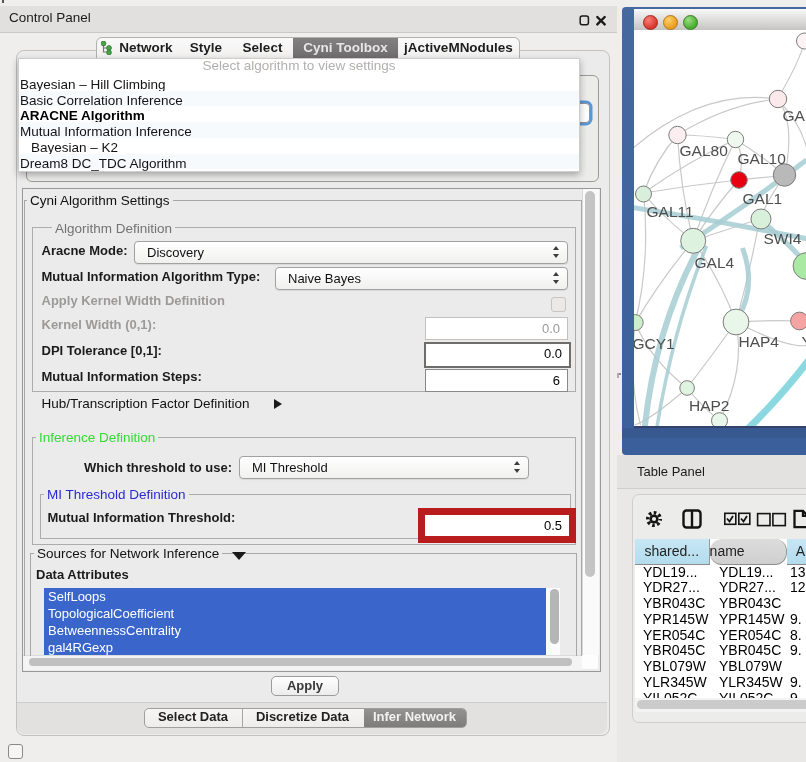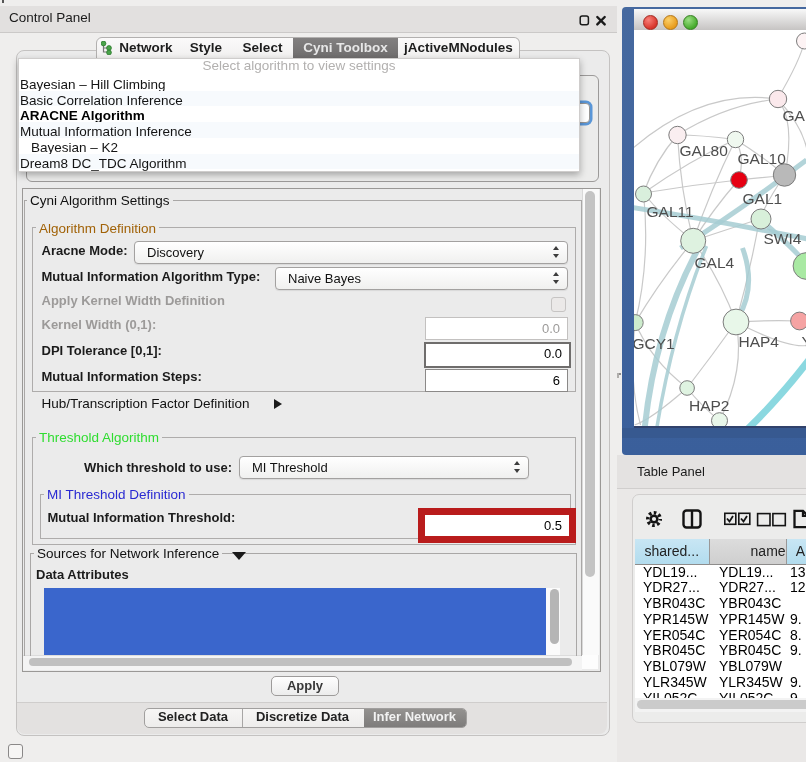--- a/index.html
+++ b/index.html
@@ -55,21 +55,21 @@
 <div class="a" style="left:584.5px;top:191px;width:10px;height:386px;background:#c4c4c4;border-radius:5px;"></div>
 
 <div class="a" style="left:23px;top:655px;width:559px;height:14px;background:#f4f4f4;border-top:1px solid #dcdcdc;"></div>
 <div class="a" style="left:29px;top:658px;width:543px;height:8px;background:#c0c0c0;border-radius:4px;"></div>
 <div class="a" style="left:582px;top:655px;width:16px;height:14px;background:#fdfdfd;"></div>
 
 <div class="grp" style="left:23.5px;top:199.5px;width:556px;height:455px;border-color:#a9a7a6;border-bottom:none;"></div>
 <div class="gt" style="left:27px;top:193px;">Cyni Algorithm Settings</div>
 
 <div class="grp" style="left:31.5px;top:227px;width:542px;height:163px;border-color:#aeacab;"></div>
-<div class="gt" style="left:36px;top:221px;color:#a16207;">Algorithm Definition</div>
+<div class="gt" style="left:52px;top:221px;color:#737373;">Algorithm Definition</div>
 <div class="lbl" style="left:41.5px;top:243px;">Aracne Mode:</div>
 <div class="combo" style="left:134px;top:241px;width:432px;height:21px;">
     <span class="tx">Discovery</span>
     <span class="carr"></span>
   </div>
 <div class="lbl" style="left:41.5px;top:269px;">Mutual Information Algorithm Type:</div>
 <div class="combo" style="left:275px;top:267px;width:291px;height:21px;">
     <span class="tx">Naive Bayes</span>
     <span class="carr"></span>
   </div>
@@ -84,41 +84,42 @@
     <span style="top:2px;">0.0</span>
   </div>
 <div class="lbl" style="left:41.5px;top:369px;">Mutual Information Steps:</div>
 <div class="fld" style="left:425px;top:368.5px;width:141px;height:21px;border:1px solid #8b8988;">
     <span>6</span>
   </div>
 <div class="a" style="left:41.5px;top:395.5px;font-size:13.5px;color:#111;white-space:nowrap;">Hub/Transcription Factor Definition</div>
 <div class="a" style="left:274px;top:399px;width:0;height:0;border-top:5.5px solid transparent;border-bottom:5.5px solid transparent;border-left:8px solid #1a1a1a;"></div>
 
 <div class="grp" style="left:32px;top:436.5px;width:542px;height:106px;border-color:#aeacab;"></div>
-<div class="gt" style="left:36px;top:430px;color:#2fdd30;">Threshold Algorithm</div>
+<div class="gt" style="left:36px;top:430px;color:#2fdd30;">Inference Definition</div>
 <div class="lbl" style="right:calc(806px - 232px);top:459.5px;">Which threshold to use:</div>
 <div class="combo" style="left:239px;top:455.5px;width:288px;height:21px;">
     <span class="tx">MI Threshold</span>
     <span class="carr"></span>
   </div>
 
 <div class="grp" style="left:39.5px;top:493.5px;width:529px;height:43px;border-color:#aeacab;"></div>
 <div class="gt" style="left:44px;top:487px;color:#2a2ad2;">MI Threshold Definition</div>
 <div class="lbl" style="left:47.5px;top:510px;">Mutual Information Threshold:</div>
 <div class="fld" style="left:418px;top:507.5px;width:144px;height:21px;border:7px solid #b91c1c;">
     <span>0.5</span>
   </div>
 
 <div class="grp" style="left:29.5px;top:552.5px;width:545px;height:102px;border-color:#a9a7a6;border-bottom:none;"></div>
 <div class="gt" style="left:34px;top:546px;">Sources for Network Inference</div>
 <div class="a" style="left:232px;top:551.5px;width:0;height:0;border-left:7px solid transparent;border-right:7px solid transparent;border-top:8px solid #1a1a1a;"></div>
 <div class="lbl" style="left:36px;top:567px;">Data Attributes</div>
 
 <div class="a" style="left:44px;top:587.5px;width:516px;height:67.5px;background:#fff;overflow:hidden;">
   <div class="a" style="left:0;top:0.5px;width:501.5px;height:67px;background:#3a66cc;"></div>
+  <div class="a" style="left:4px;top:0.5px;font-size:13px;color:#fff;line-height:17px;white-space:nowrap;">SelfLoops<br>TopologicalCoefficient<br>BetweennessCentrality<br>gal4RGexp</div>
   <div class="a" style="left:501.5px;top:0;width:14.5px;height:67.5px;background:#fbfbfb;"></div>
   <div class="a" style="left:505.5px;top:1.5px;width:9px;height:55px;background:#b5b5b5;border-radius:4.5px;"></div>
 </div>
 
 <div class="a" style="left:271px;top:676px;width:66px;height:18px;background:linear-gradient(#fefefe,#ececec);border:1px solid #9d9b9a;border-radius:5px;text-align:center;font:bold 13px 'Liberation Sans',sans-serif;line-height:17px;color:#383838;">Apply</div>
 
 <div class="a" style="left:17px;top:702px;width:590px;height:31px;background:#e3e1e0;border-top:1px solid #cfcdcc;border-radius:0 0 8px 8px;"></div>
 <div class="a" style="left:143.5px;top:707.5px;width:321px;height:18.5px;border:1px solid #a19f9e;border-radius:5px;background:linear-gradient(#f7f6f5,#eeedec);overflow:hidden;">
   <div class="a" style="left:0;top:0;width:97px;height:18.5px;text-align:center;font:bold 13px 'Liberation Sans',sans-serif;line-height:16.5px;color:#222;border-right:1px solid #a8a6a5;">Select Data</div>
   <div class="a" style="left:98px;top:0;width:120px;height:18.5px;text-align:center;font:bold 13px 'Liberation Sans',sans-serif;line-height:16.5px;color:#222;">Discretize Data</div>
@@ -241,20 +242,20 @@
     <path d="M83 9.5 l2.5 3 l3.5 -5.5" stroke-width="1.8"></path>
     <path d="M97 9.5 l2.5 3 l3.5 -5.5" stroke-width="1.8"></path>
     <rect x="113.6" y="4.6" width="12.4" height="12"></rect>
     <rect x="128.9" y="4.6" width="12.4" height="12"></rect>
   </g>
   <path d="M150.5 1.8 h8.5 l5 5 v11.4 h-13.5 z M159 1.8 v5 h5" fill="none" stroke="#141414" stroke-width="2.3"></path>
 </svg>
 
 <div class="a" style="left:635px;top:539px;width:171px;height:173px;background:#fff;overflow:hidden;">
   <div class="a" style="left:0;top:0;width:73.6px;height:24.5px;background:linear-gradient(#c8e6f4,#b2dcee);border-right:1px solid #9a9897;border-bottom:1px solid #8e8c8b;text-align:center;font-size:14px;color:#222;line-height:24px;">shared...</div>
-  <div class="a" style="left:74.6px;top:0;width:76px;height:24.5px;background:linear-gradient(#dcdcdc,#cfcfcf);border-right:1px solid #9a9897;border-bottom:1px solid #8e8c8b;text-align:right;font-size:14px;color:#222;line-height:24px;">name</div>
+  <div class="a" style="left:74.6px;top:0;width:76px;height:24.5px;background:linear-gradient(#dcdcdc,#cfcfcf);border-right:1px solid #9a9897;border-bottom:1px solid #8e8c8b;text-align:left;font-size:14px;color:#222;line-height:24px;border-radius:12px;">name</div>
   <div class="a" style="left:151.6px;top:0;width:20px;height:24.5px;background:linear-gradient(#c8e6f4,#b2dcee);border-bottom:1px solid #8e8c8b;text-align:center;font-size:14px;color:#222;line-height:24px;">&nbsp;&nbsp;A</div>
   <div class="a" style="left:8px;top:25.5px;font-size:14px;color:#000;line-height:15.75px;white-space:nowrap;">YDL19...<br>YDR27...<br>YBR043C<br>YPR145W<br>YER054C<br>YBR045C<br>YBL079W<br>YLR345W<br>YIL052C</div>
   <div class="a" style="left:84px;top:25.5px;font-size:14px;color:#000;line-height:15.75px;white-space:nowrap;">YDL19...<br>YDR27...<br>YBR043C<br>YPR145W<br>YER054C<br>YBR045C<br>YBL079W<br>YLR345W<br>YIL052C</div>
   <div class="a" style="left:155px;top:25.5px;font-size:14px;color:#000;line-height:15.75px;white-space:nowrap;">13<br>12<br>&nbsp;<br>9.<br>8.<br>9.<br>&nbsp;<br>9.<br>9.</div>
   <div class="a" style="left:0;top:159px;width:171px;height:14px;background:#f3f3f3;"></div>
   <div class="a" style="left:2px;top:160.5px;width:175px;height:9px;background:#cbcbcb;border-radius:4.5px;"></div>
 </div>
 
 </body></html>

